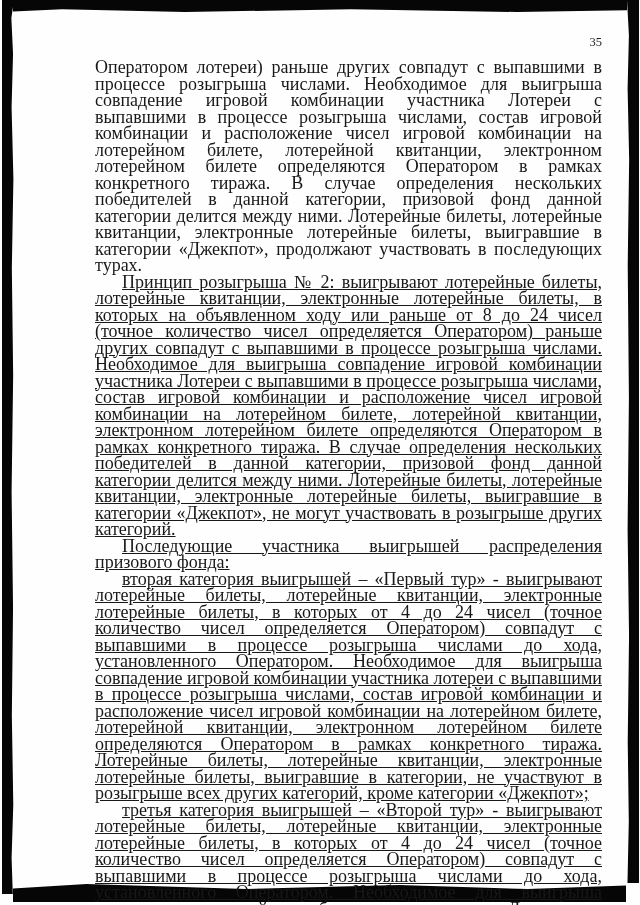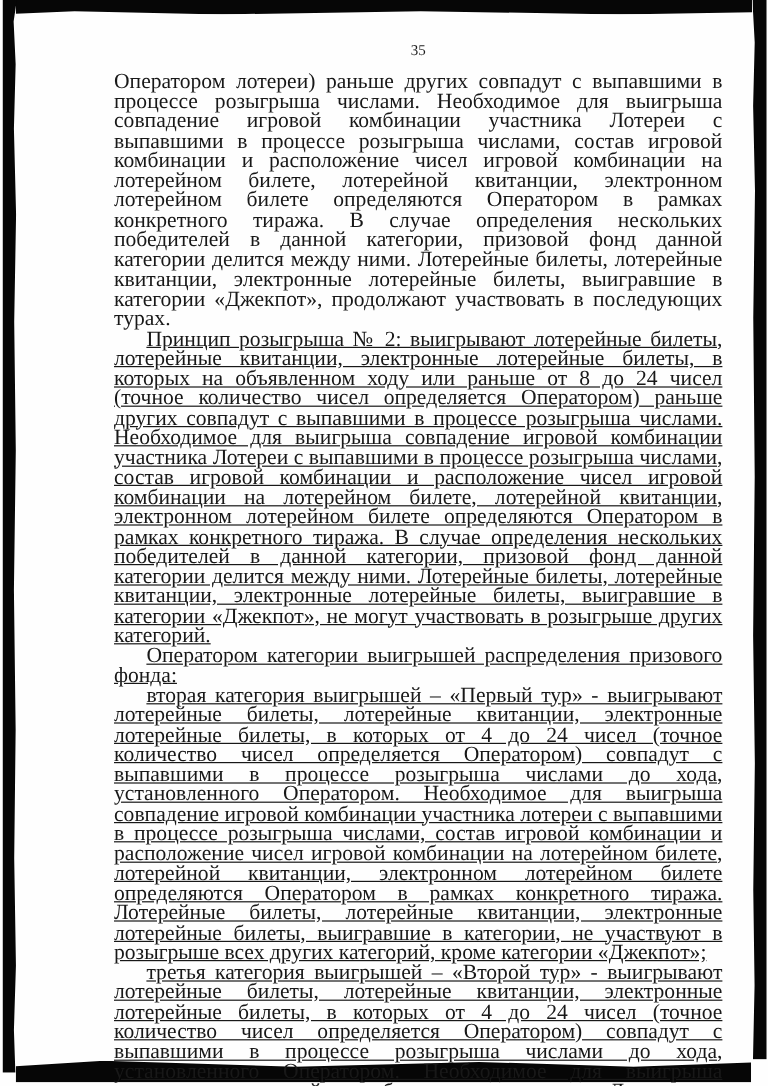--- a/index.html
+++ b/index.html
@@ -51,21 +51,21 @@
     bottom: 3px;
     height: 18px;
     clip-path: polygon(0 25%, 12% 0, 38% 28%, 63% 5%, 84% 28%, 100% 8%, 100% 100%, 0 100%);
   }
   
   .page-number {
     position: absolute;
     top: 35px;
     left: 95px;
     width: 507px;
-    text-align: center;
+    text-align: right;
     font-size: 12.5px;
     color: #1c1c1c;
   }
   .text-block {
     position: absolute;
     top: 59px;
     left: 95px;
     width: 507px;
     font-size: 18px;
     line-height: 16.5px;
@@ -88,18 +88,18 @@
   <div class="scan scan-top"></div>
   <div class="scan scan-left"></div>
   <div class="scan scan-right"></div>
   <div class="scan scan-bottom"></div>
 
   <div class="page-number">35</div>
 
   <div class="text-block">
     <p class="para">Оператором лотереи) раньше других совпадут с выпавшими в процессе розыгрыша числами. Необходимое для выигрыша совпадение игровой комбинации участника Лотереи с выпавшими в процессе розыгрыша числами, состав игровой комбинации и расположение чисел игровой комбинации на лотерейном билете, лотерейной квитанции, электронном лотерейном билете определяются Оператором в рамках конкретного тиража. В случае определения нескольких победителей в данной категории, призовой фонд данной категории делится между ними. Лотерейные билеты, лотерейные квитанции, электронные лотерейные билеты, выигравшие в категории «Джекпот», продолжают участвовать в последующих турах.</p>
     <p class="para indent">Принцип розыгрыша № 2: выигрывают лотерейные билеты, лотерейные квитанции, электронные лотерейные билеты, в которых на объявленном ходу или раньше от 8 до 24 чисел (точное количество чисел определяется Оператором) раньше других совпадут с выпавшими в процессе розыгрыша числами. Необходимое для выигрыша совпадение игровой комбинации участника Лотереи с выпавшими в процессе розыгрыша числами, состав игровой комбинации и расположение чисел игровой комбинации на лотерейном билете, лотерейной квитанции, электронном лотерейном билете определяются Оператором в рамках конкретного тиража. В случае определения нескольких победителей в данной категории, призовой фонд данной категории делится между ними. Лотерейные билеты, лотерейные квитанции, электронные лотерейные билеты, выигравшие в категории «Джекпот», не могут участвовать в розыгрыше других категорий.</p>
-    <p class="para indent">Оператором категории выигрышей распределения призового фонда:</p>
+    <p class="para indent">Последующие участника выигрышей распределения призового фонда:</p>
     <p class="para indent">вторая категория выигрышей – «Первый тур» - выигрывают лотерейные билеты, лотерейные квитанции, электронные лотерейные билеты, в которых от 4 до 24 чисел (точное количество чисел определяется Оператором) совпадут с выпавшими в процессе розыгрыша числами до хода, установленного Оператором. Необходимое для выигрыша совпадение игровой комбинации участника лотереи с выпавшими в процессе розыгрыша числами, состав игровой комбинации и расположение чисел игровой комбинации на лотерейном билете, лотерейной квитанции, электронном лотерейном билете определяются Оператором в рамках конкретного тиража. Лотерейные билеты, лотерейные квитанции, электронные лотерейные билеты, выигравшие в категории, не участвуют в розыгрыше всех других категорий, кроме категории «Джекпот»;</p>
     <p class="para indent">третья категория выигрышей – «Второй тур» - выигрывают лотерейные билеты, лотерейные квитанции, электронные лотерейные билеты, в которых от 4 до 24 чисел (точное количество чисел определяется Оператором) совпадут с выпавшими в процессе розыгрыша числами до хода, установленного Оператором. Необходимое для выигрыша совпадение игровой комбинации участника Лотереи с выпавшими в процессе розыгрыша числами, состав игровой комбинации и расположение чисел игровой комбинации на лотерейном билете, лотерейной квитанции, электронном лотерейном билете определяются Оператором в рамках конкретного тиража.</p>
   </div>
 
 </div>
 
 </body></html>

